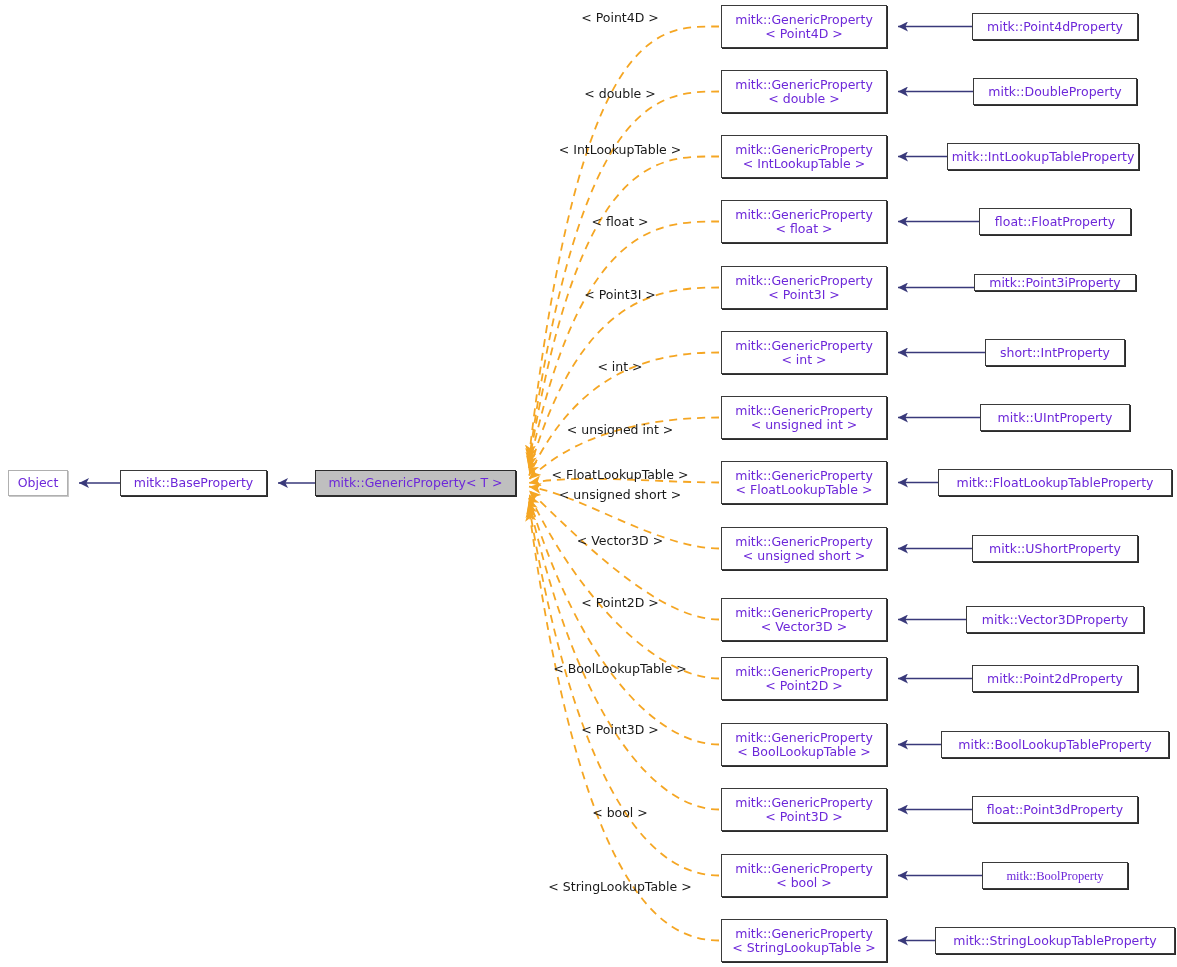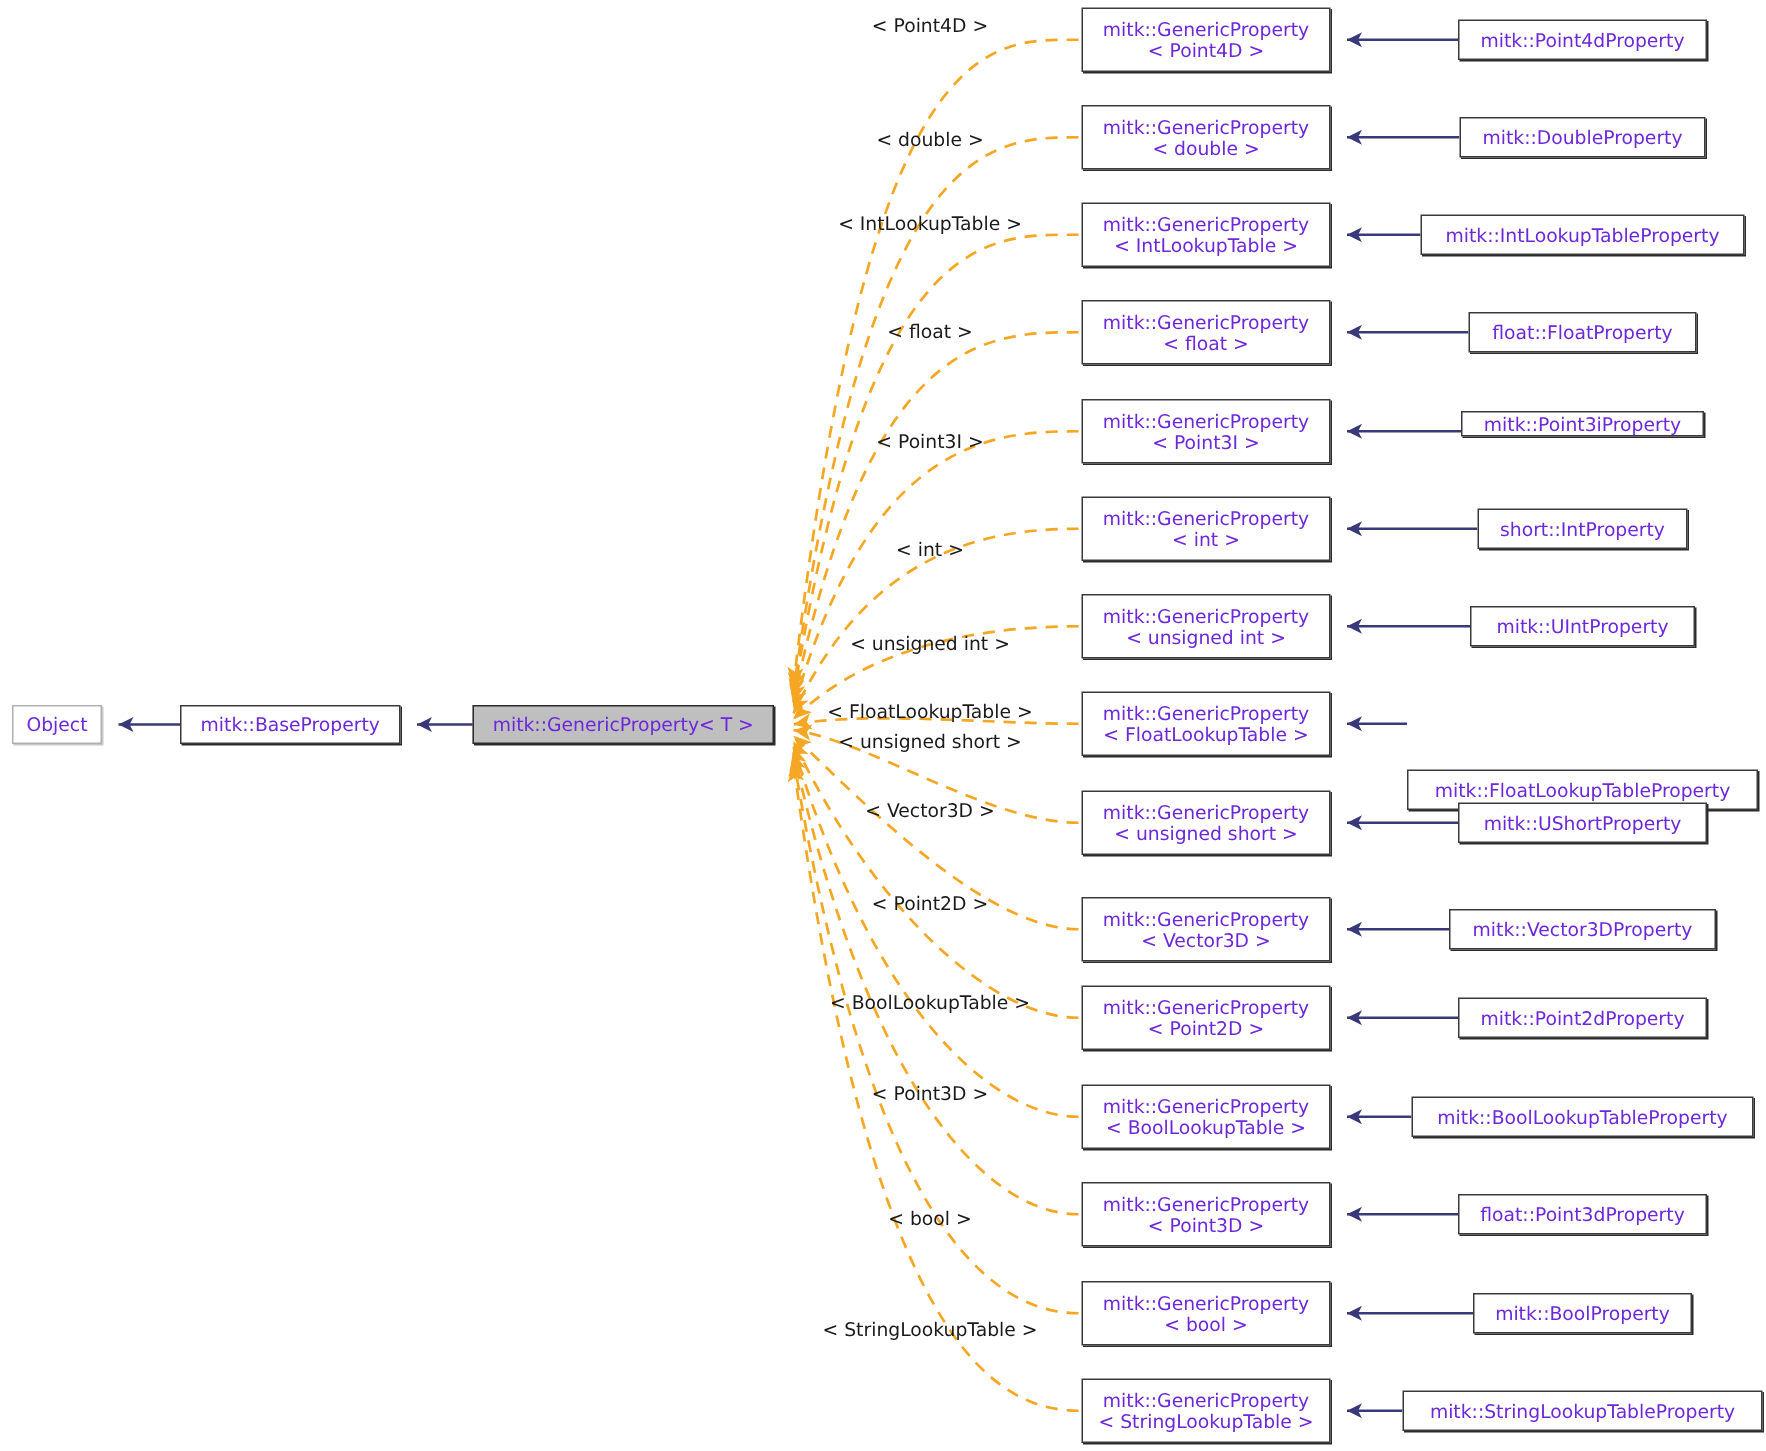--- a/index.html
+++ b/index.html
@@ -157,21 +157,21 @@
       </div>
       <div class="node thick" style="left: 721px; top: 70px; width: 166px; height: 43px;">
         <span class="label"><span>mitk::GenericProperty</span><br><span>&lt; double &gt;</span></span>
       </div>
       <div class="node thick" style="left: 973px; top: 78px; width: 164px; height: 27px;">
         <span class="label">mitk::DoubleProperty</span>
       </div>
       <div class="node thick" style="left: 721px; top: 135px; width: 166px; height: 43px;">
         <span class="label"><span>mitk::GenericProperty</span><br><span>&lt; IntLookupTable &gt;</span></span>
       </div>
-      <div class="node thick" style="left: 947px; top: 143px; width: 216px; height: 27px;">
+      <div class="node thick" style="left: 947px; top: 143px; width: 192px; height: 27px;">
         <span class="label">mitk::IntLookupTableProperty</span>
       </div>
       <div class="node thick" style="left: 721px; top: 200px; width: 166px; height: 43px;">
         <span class="label"><span>mitk::GenericProperty</span><br><span>&lt; float &gt;</span></span>
       </div>
       <div class="node thick" style="left: 979px; top: 208px; width: 152px; height: 27px;">
         <span class="label">float::FloatProperty</span>
       </div>
       <div class="node thick" style="left: 721px; top: 266px; width: 166px; height: 43px;">
         <span class="label"><span>mitk::GenericProperty</span><br><span>&lt; Point3I &gt;</span></span>
@@ -187,21 +187,21 @@
       </div>
       <div class="node thick" style="left: 721px; top: 396px; width: 166px; height: 43px;">
         <span class="label"><span>mitk::GenericProperty</span><br><span>&lt; unsigned int &gt;</span></span>
       </div>
       <div class="node thick" style="left: 980px; top: 404px; width: 150px; height: 27px;">
         <span class="label">mitk::UIntProperty</span>
       </div>
       <div class="node thick" style="left: 721px; top: 461px; width: 166px; height: 43px;">
         <span class="label"><span>mitk::GenericProperty</span><br><span>&lt; FloatLookupTable &gt;</span></span>
       </div>
-      <div class="node thick" style="left: 938px; top: 469px; width: 234px; height: 27px; margin-top: 44px;">
+      <div class="node thick" style="left: 938px; top: 469px; width: 234px; height: 27px;">
         <span class="label">mitk::FloatLookupTableProperty</span>
       </div>
       <div class="node thick" style="left: 721px; top: 527px; width: 166px; height: 43px;">
         <span class="label"><span>mitk::GenericProperty</span><br><span>&lt; unsigned short &gt;</span></span>
       </div>
       <div class="node thick" style="left: 972px; top: 535px; width: 166px; height: 27px;">
         <span class="label">mitk::UShortProperty</span>
       </div>
       <div class="node thick" style="left: 721px; top: 598px; width: 166px; height: 43px;">
         <span class="label"><span>mitk::GenericProperty</span><br><span>&lt; Vector3D &gt;</span></span>
@@ -223,21 +223,21 @@
       </div>
       <div class="node thick" style="left: 721px; top: 788px; width: 166px; height: 43px;">
         <span class="label"><span>mitk::GenericProperty</span><br><span>&lt; Point3D &gt;</span></span>
       </div>
       <div class="node thick" style="left: 972px; top: 796px; width: 166px; height: 27px;">
         <span class="label">float::Point3dProperty</span>
       </div>
       <div class="node thick" style="left: 721px; top: 854px; width: 166px; height: 43px;">
         <span class="label"><span>mitk::GenericProperty</span><br><span>&lt; bool &gt;</span></span>
       </div>
-      <div class="node thick" style="left: 982px; top: 862px; width: 146px; height: 27px;">
+      <div class="node thick" style="left: 982px; top: 862px; width: 146px; height: 27px; font-family: Liberation Serif, serif;">
         <span class="label">mitk::BoolProperty</span>
       </div>
       <div class="node thick" style="left: 721px; top: 919px; width: 166px; height: 43px;">
         <span class="label"><span>mitk::GenericProperty</span><br><span>&lt; StringLookupTable &gt;</span></span>
       </div>
       <div class="node thick" style="left: 935px; top: 927px; width: 240px; height: 27px;">
         <span class="label">mitk::StringLookupTableProperty</span>
       </div>
     </div>
 

